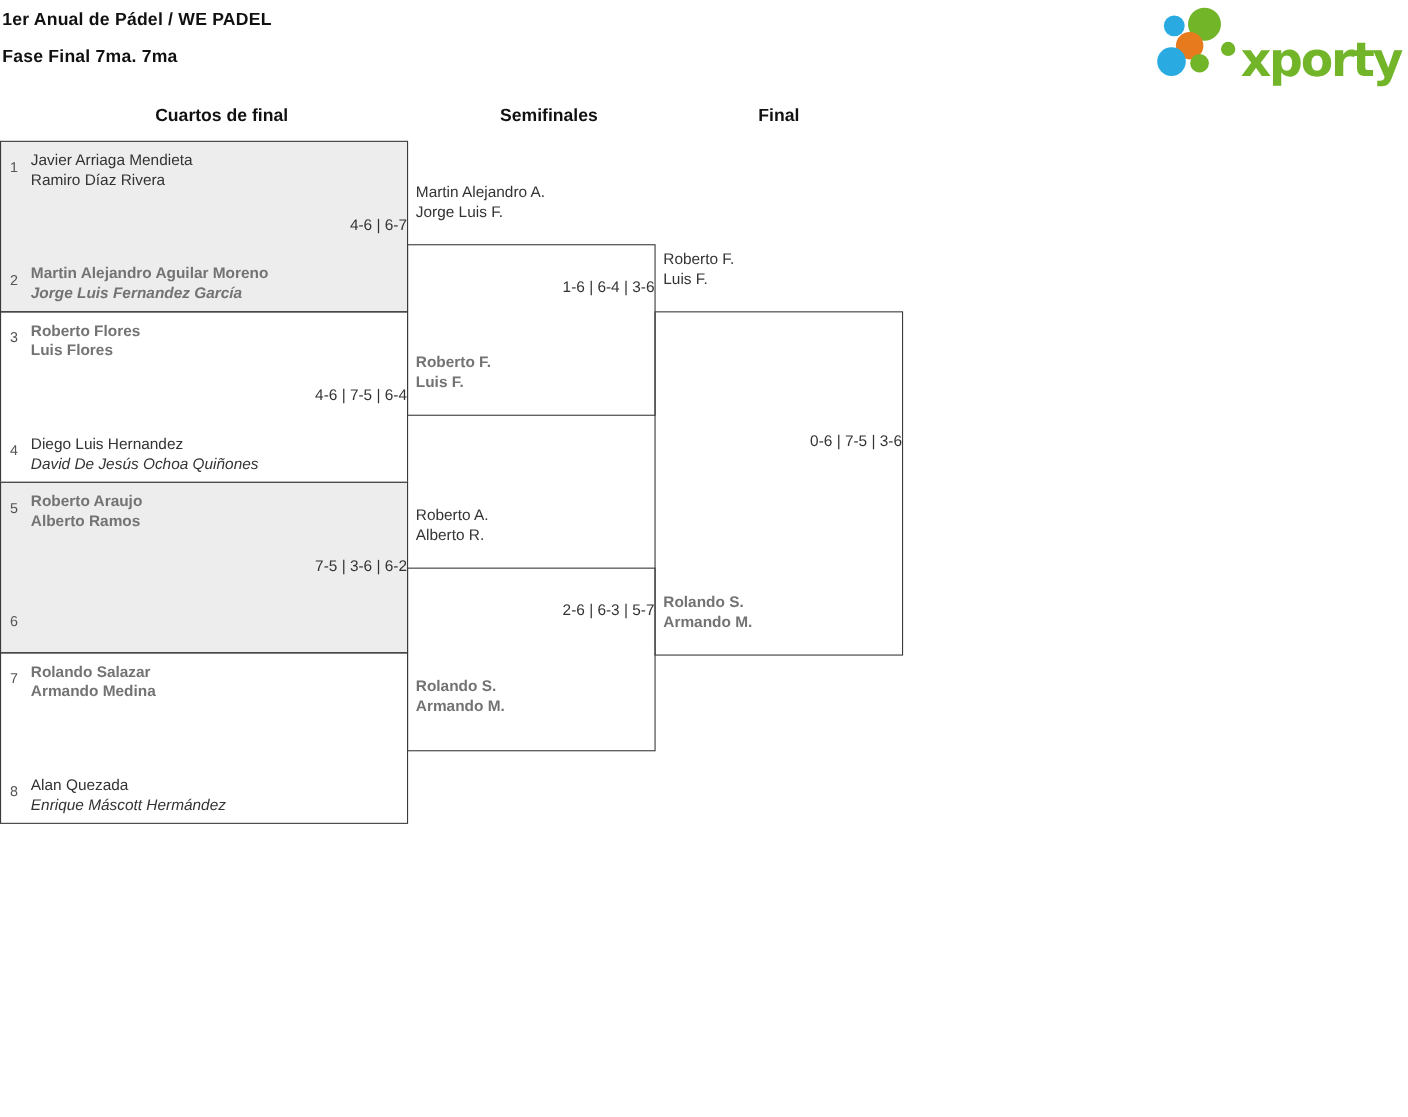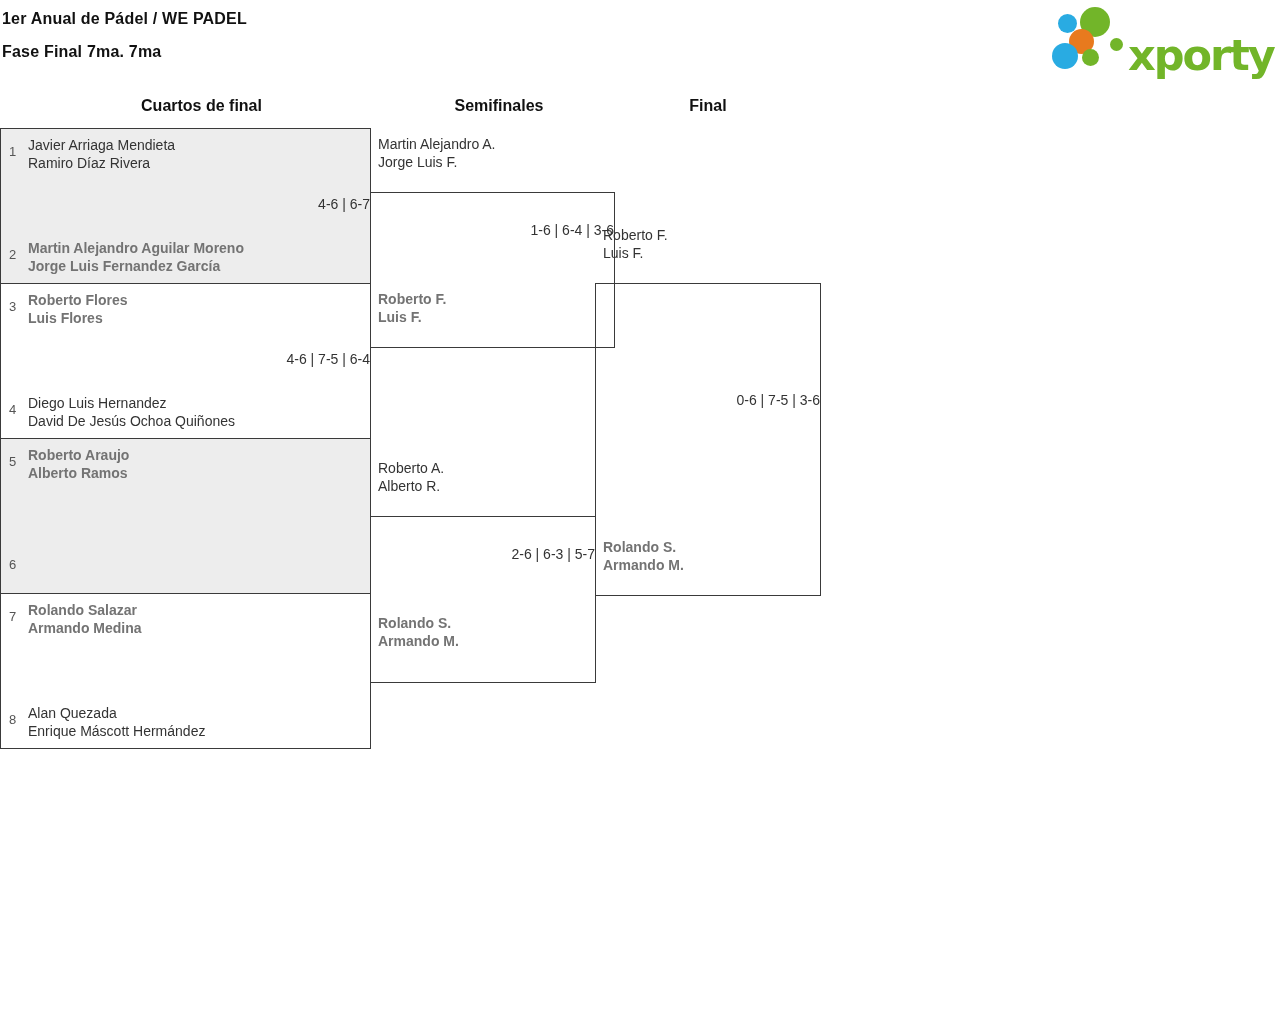--- a/index.html
+++ b/index.html
@@ -48,21 +48,21 @@
     font-size:13px; line-height:16px; color:#555555;
   }
 
   
   .qf-t1l1 { left:27px; top:7px; }
   .qf-t1l2 { left:27px; top:25px; }
   .qf-seed-top { top:15px; }
   .qf-score { top:67px; }
   .qf-seed-bottom { top:118px; }
   .qf-t2l1 { left:27px; top:110px; }
-  .qf-t2l2 { left:27px; top:128px; }
+  .qf-t2l2 { left:27px; top:128px;font-style:italic; }
 
   
   .sf-t1l1 { left:7px; top:-58px; }
   .sf-t1l2 { left:7px; top:-40px; }
   .sf-score { top:29px; }
   .sf-t2l1 { left:7px; top:97px; }
   .sf-t2l2 { left:7px; top:115px; }
 
   
   .fin-t1l1 { left:7px; top:-58px; }
@@ -126,35 +126,36 @@
   <div class="score qf-score">4-6 | 7-5 | 6-4</div>
   <span class="seed qf-seed-bottom">4</span>
   <span class="name qf-t2l1">Diego Luis Hernandez</span>
   <span class="name qf-t2l2">David De Jesús Ochoa Quiñones</span>
 </div>
 
 <div class="box shaded" style="left:0;top:438px;width:371px;height:156px;">
   <span class="seed qf-seed-top">5</span>
   <span class="name winner qf-t1l1">Roberto Araujo</span>
   <span class="name winner qf-t1l2">Alberto Ramos</span>
+  <div class="score qf-score">7-5 | 3-6 | 6-2</div>
   <span class="seed qf-seed-bottom">6</span>
   <span class="name qf-t2l1"></span>
   <span class="name qf-t2l2"></span>
 </div>
 
 <div class="box" style="left:0;top:593px;width:371px;height:156px;">
   <span class="seed qf-seed-top">7</span>
   <span class="name winner qf-t1l1">Rolando Salazar</span>
   <span class="name winner qf-t1l2">Armando Medina</span>
   <span class="seed qf-seed-bottom">8</span>
   <span class="name qf-t2l1">Alan Quezada</span>
   <span class="name qf-t2l2">Enrique Máscott Hermández</span>
 </div>
 
-<div class="box" style="left:370px;top:192px;width:245px;height:156px;">
+<div class="box" style="left:370px;top:222px;width:226px;height:156px;">
   <span class="name sf-t1l1">Martin Alejandro A.</span>
   <span class="name sf-t1l2">Jorge Luis F.</span>
   <div class="score sf-score">1-6 | 6-4 | 3-6</div>
   <span class="name winner sf-t2l1">Roberto F.</span>
   <span class="name winner sf-t2l2">Luis F.</span>
 </div>
 
 <div class="box" style="left:370px;top:516px;width:226px;height:167px;">
   <span class="name sf-t1l1">Roberto A.</span>
   <span class="name sf-t1l2">Alberto R.</span>

